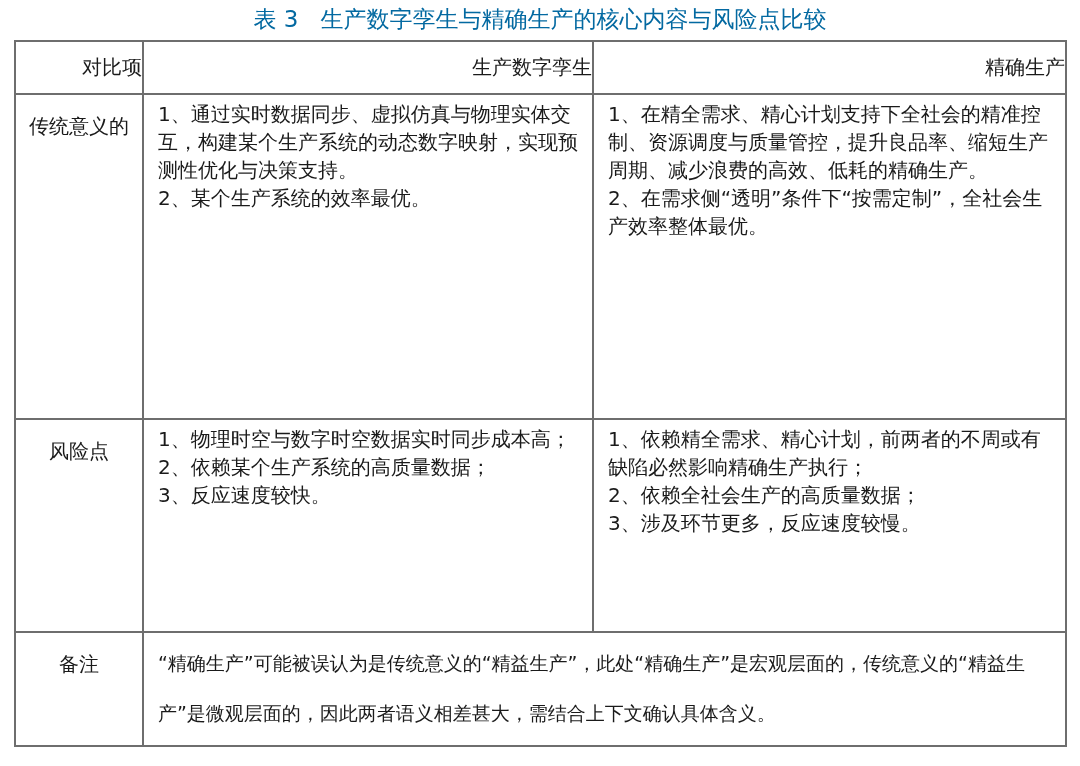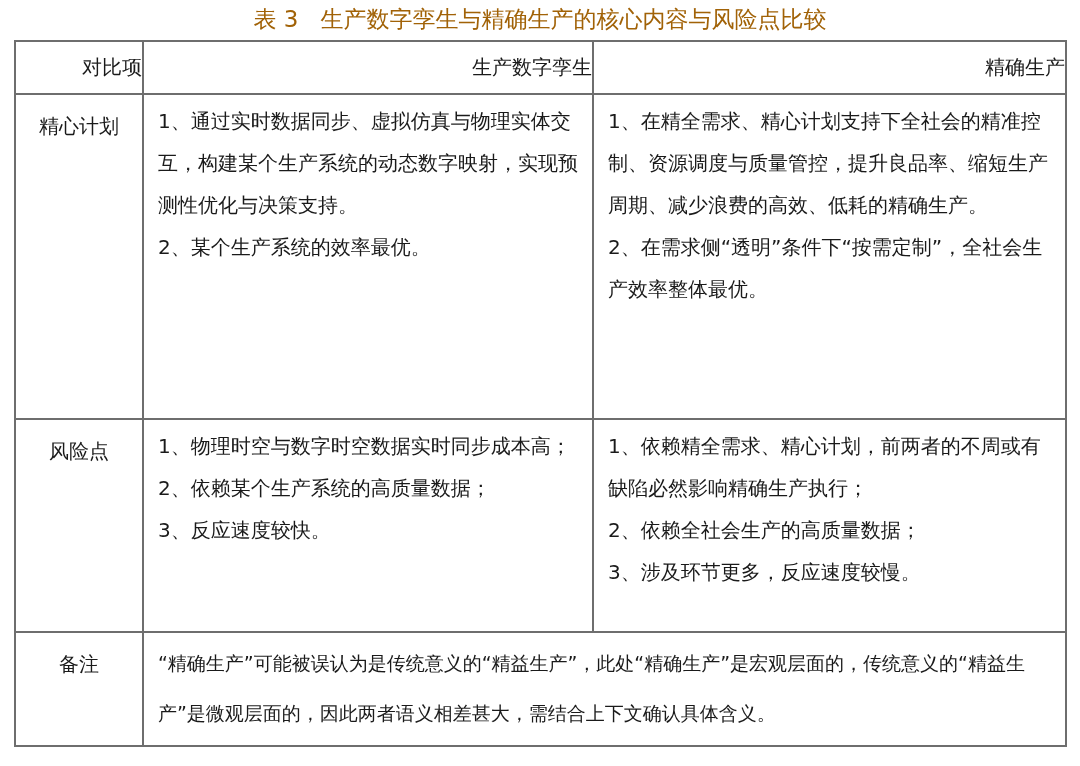--- a/index.html
+++ b/index.html
@@ -1,28 +1,28 @@
 <!DOCTYPE html>
 <html><head>
 <meta charset="utf-8">
 <style>
   html, body { margin: 0; padding: 0; background: #ffffff; }
   body { width: 1080px; height: 766px; position: relative; overflow: hidden;
          font-family: "DejaVu Sans", "Liberation Sans", sans-serif; color: #1a1a1a; }
   .title { position: absolute; top: 3px; left: 0; width: 1080px; text-align: center;
-           font-size: 23px; line-height: 32px; color: #a16207; }
+           font-size: 23px; line-height: 32px; color: #0369a1; }
   .title .num { margin-right: 22px; }
   table { position: absolute; left: 14px; top: 40px; width: 1053px; height: 707px;
           border-collapse: collapse; table-layout: fixed; }
   td, th { border: 2px solid #6e6e6e; padding: 0; vertical-align: top; font-weight: normal; }
   th { height: 48px; vertical-align: middle; text-align: right; font-size: 20px; }
   .c1 { width: 128px; }
   .c2 { width: 450px; }
   .label { text-align: center; font-size: 20px; padding-top: 16px; line-height: 30px; }
-  .cell { font-size: 20px; line-height: 42px; padding: 5px 12px 0 14px; }
+  .cell { font-size: 20px; line-height: 28px; padding: 5px 12px 0 14px; }
   .cell p { margin: 0; }
   .note { font-size: 19px; line-height: 50px; padding: 5px 12px 0 14px; }
   .row-core { height: 304px; }
   .row-risk { height: 200px; }
   .row-note { height: 106px; }
 </style>
 </head>
 <body>
 
 <div class="title">
@@ -35,21 +35,21 @@
       <col class="c2">
       <col>
   </colgroup>
   <tbody>
       <tr>
     <th>对比项</th>
     <th>生产数字孪生</th>
     <th>精确生产</th>
   </tr>
   <tr class="row-core">
-    <td class="label">精心计划</td>
+    <td class="label">传统意义的</td>
     <td class="cell">
       <p>1、通过实时数据同步、虚拟仿真与物理实体交互，构建某个生产系统的动态数字映射，实现预测性优化与决策支持。</p>
       <p>2、某个生产系统的效率最优。</p>
     </td>
     <td class="cell">
       <p>1、在精全需求、精心计划支持下全社会的精准控制、资源调度与质量管控，提升良品率、缩短生产周期、减少浪费的高效、低耗的精确生产。</p>
       <p>2、在需求侧“透明”条件下“按需定制”，全社会生产效率整体最优。</p>
     </td>
   </tr>
   <tr class="row-risk">

